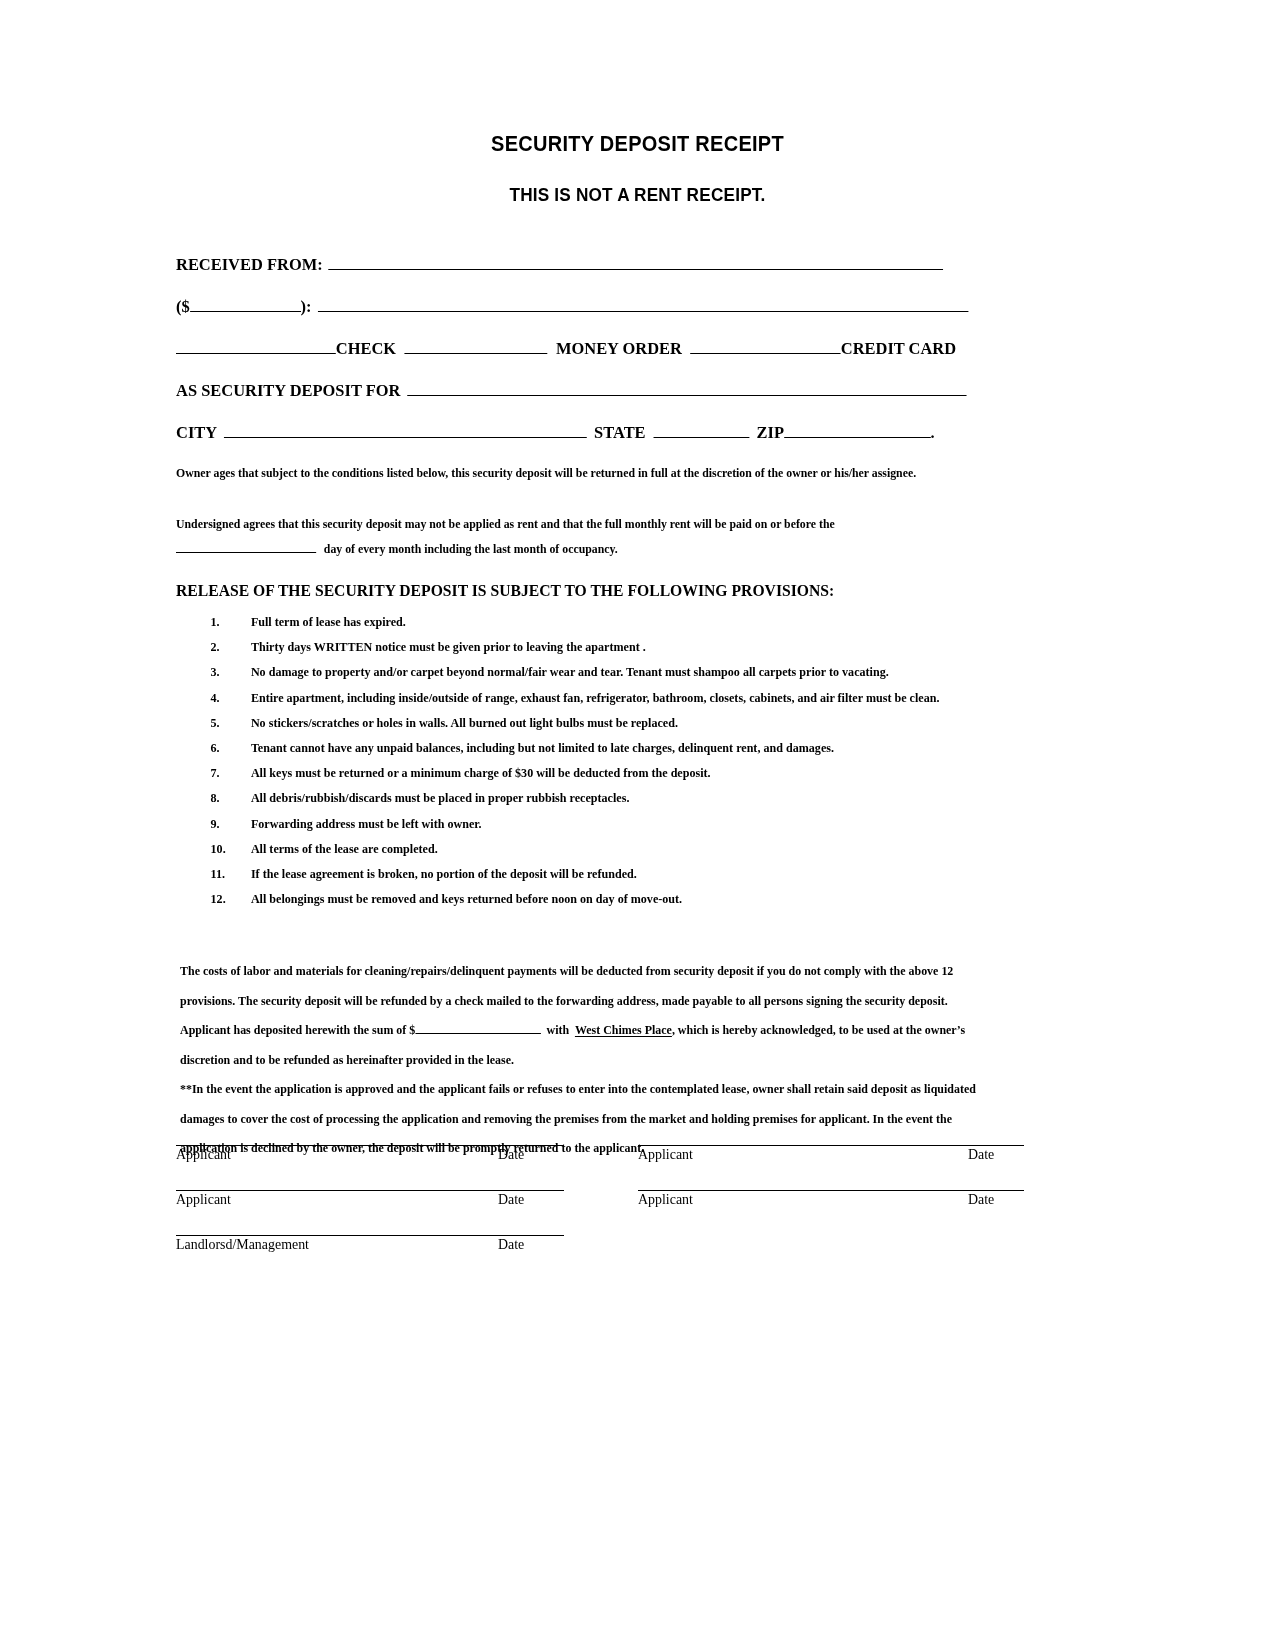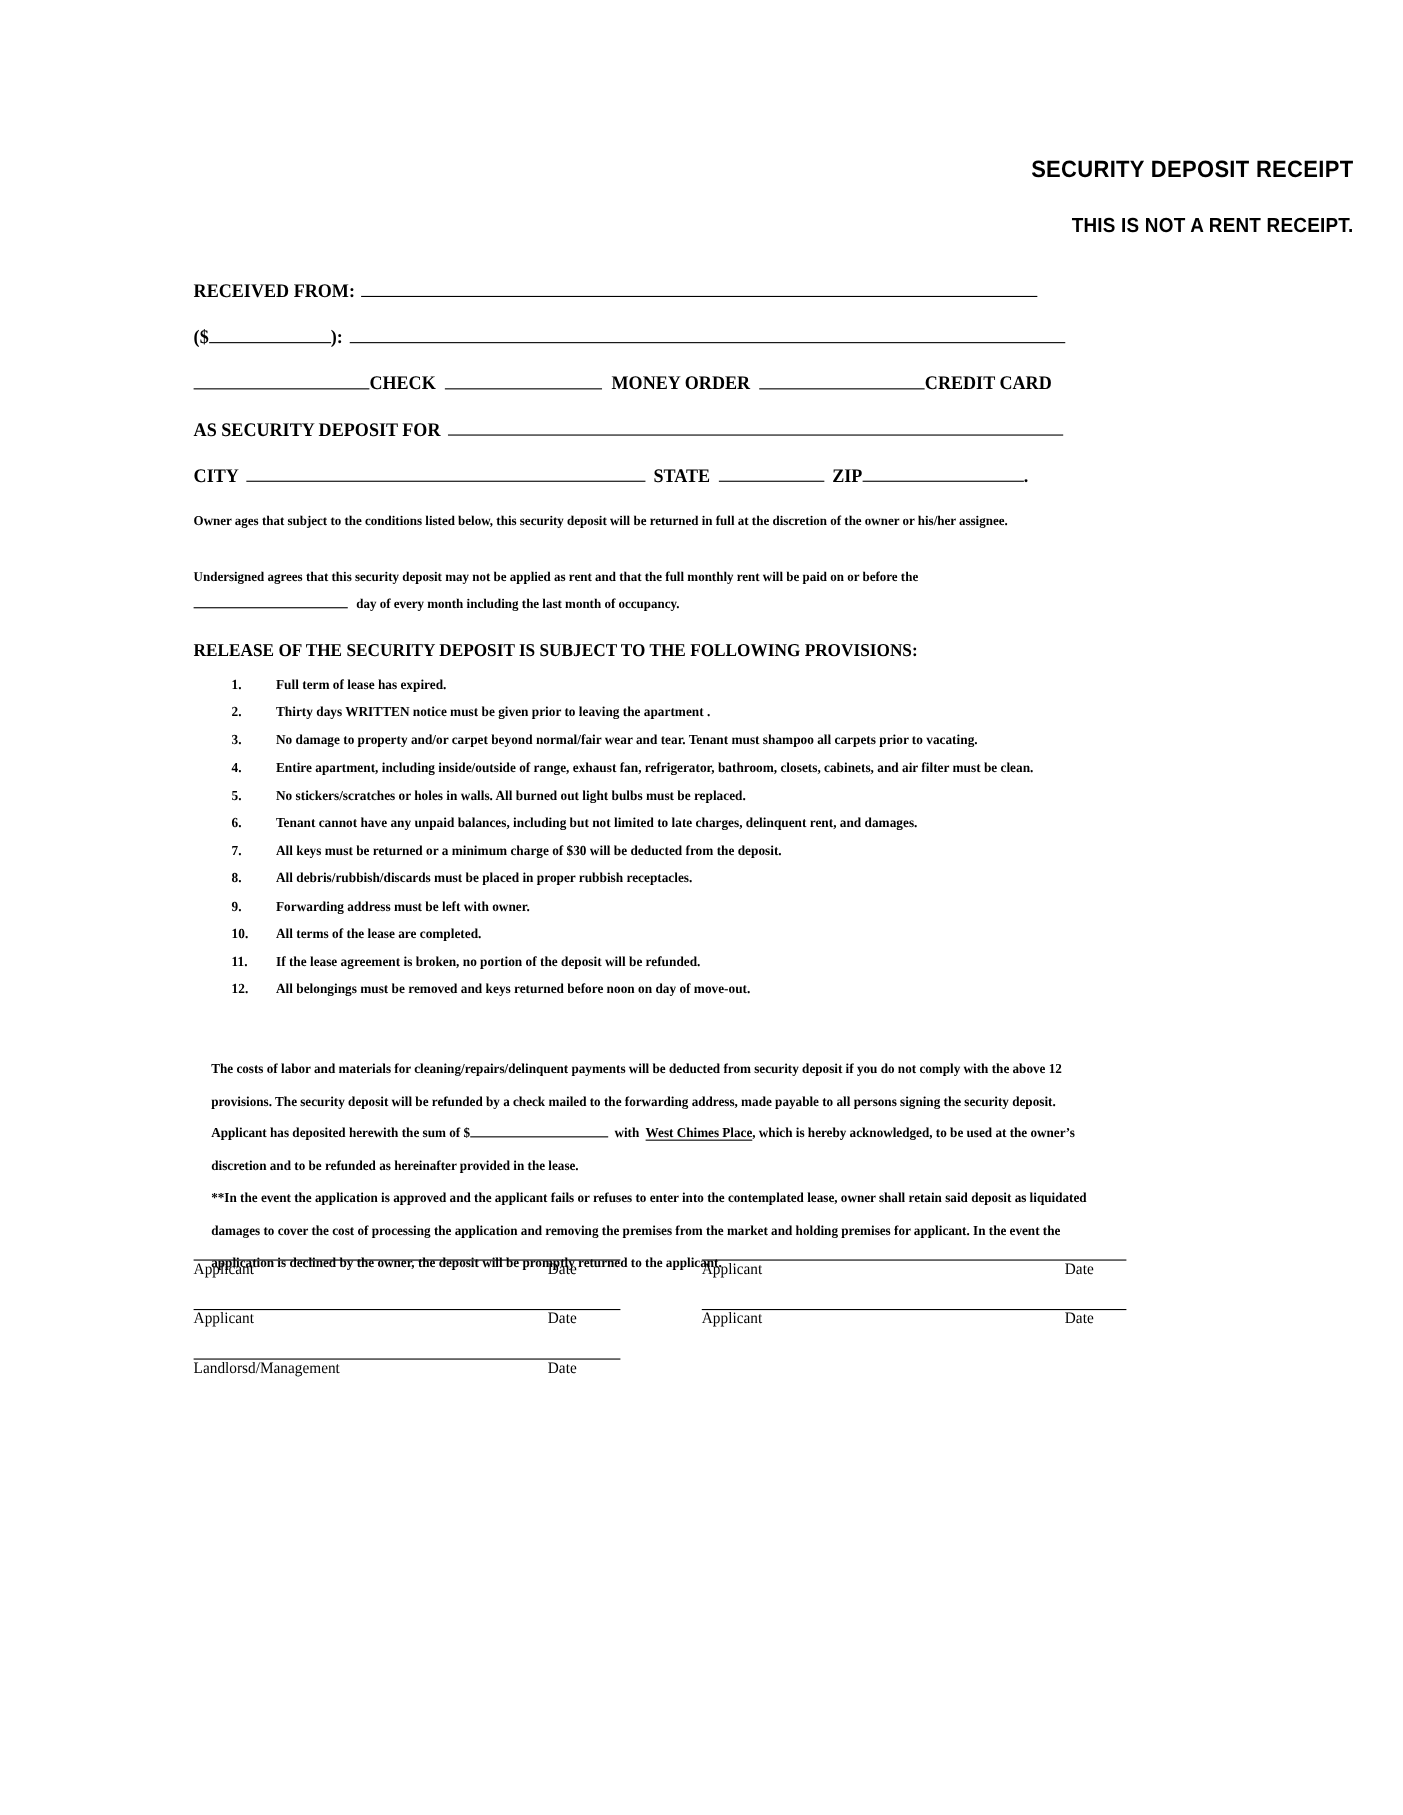--- a/index.html
+++ b/index.html
@@ -15,23 +15,23 @@
     margin: 0 auto;
     overflow: hidden;
     color: #000000;
     font-family: "Liberation Serif", "DejaVu Serif", serif;
   }
 
   
   .title-block {
     position: absolute;
     left: 0;
-    top: 142px;
+    top: 132px;
     width: 1275px;
-    text-align: right;
+    text-align: center;
   }
   .doc-title {
     font-family: "Liberation Sans", "DejaVu Sans", sans-serif;
     font-weight: bold;
     font-size: 21.5px;
     letter-spacing: 0.3px;
     transform: scaleX(0.93);
     transform-origin: center;
   }
   .doc-subtitle {
@@ -110,21 +110,21 @@
   .li .num {
     position: absolute;
     left: 36px;
     top: 0;
     width: 34px;
   }
 
   
   .closing {
     position: absolute;
-    left: 16px;
+    left: 4px;
     top: 957px;
     width: 848px;
   }
   .closing p {
     margin: 0;
     font-family: "Liberation Serif", "DejaVu Serif", serif;
     font-weight: bold;
     font-size: 12.4px;
     line-height: 29.5px;
     transform: scaleX(0.965);

